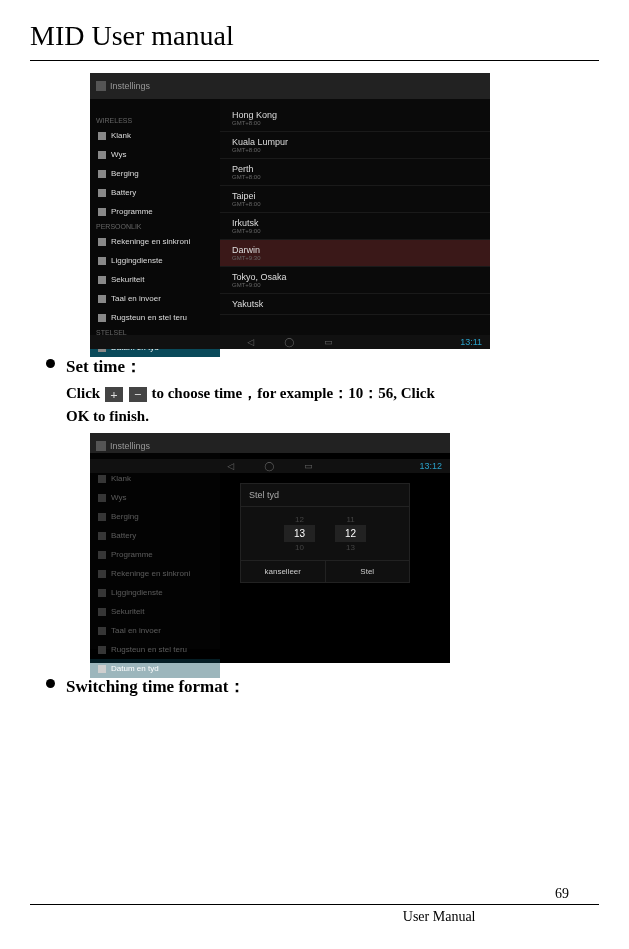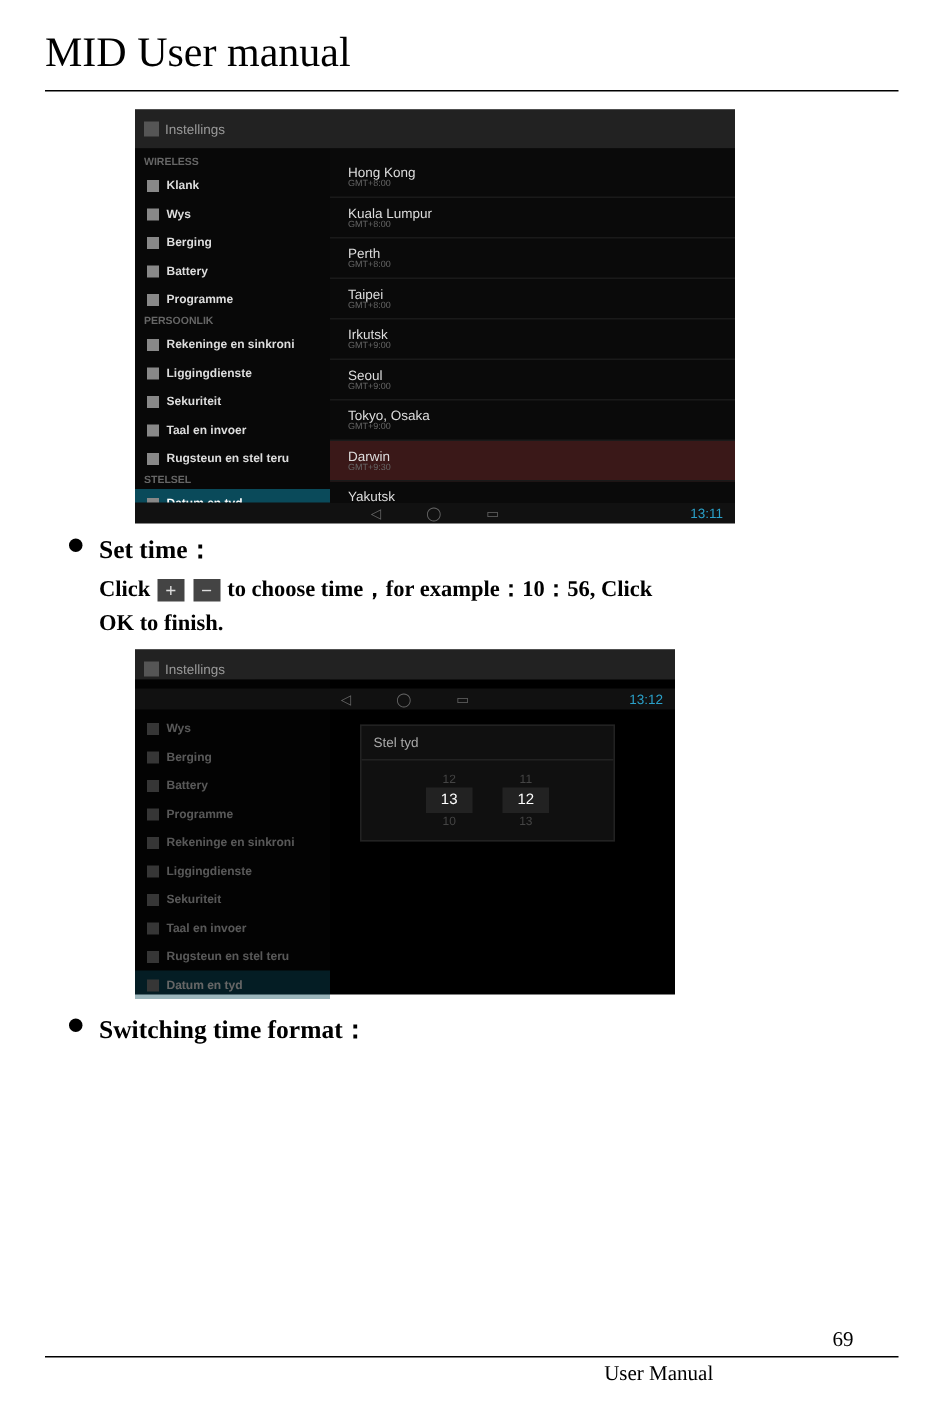--- a/index.html
+++ b/index.html
@@ -42,22 +42,21 @@
       font-size: 9px;
       gap: 4px;
     }
     .ss-header-icon {
       width: 10px; height: 10px; background: #555; display:inline-block;
     }
     .ss-body { display: flex; height: calc(100% - 34px); }
     .ss-left {
       width: 130px;
       background: #080808;
-      padding: 4px 0;
-      font-weight: bold;
+      padding: 16px 0;
     }
     .ss-left-header {
       color: #666; font-size: 7px; padding: 2px 6px;
     }
     .ss-left-item {
       color: #ddd;
       font-size: 8px;
       padding: 5px 8px;
       display: flex;
       align-items: center;
@@ -226,23 +225,22 @@
           <span class="ic"></span>
           <span>Datum en tyd</span>
         </div>
     </div>
     <div class="ss-right" id="tzlist">
         <div class="ss-right-row">Hong Kong<span class="sub">GMT+8:00</span></div>
         <div class="ss-right-row">Kuala Lumpur<span class="sub">GMT+8:00</span></div>
         <div class="ss-right-row">Perth<span class="sub">GMT+8:00</span></div>
         <div class="ss-right-row">Taipei<span class="sub">GMT+8:00</span></div>
         <div class="ss-right-row">Irkutsk<span class="sub">GMT+9:00</span></div>
-        <div class="ss-right-row">Seoul<span class="sub">GMT+9:00</span></div>
+        <div class="ss-right-row sel">Darwin<span class="sub">GMT+9:30</span></div>
         <div class="ss-right-row">Tokyo, Osaka<span class="sub">GMT+9:00</span></div>
-        <div class="ss-right-row sel">Darwin<span class="sub">GMT+9:30</span></div>
         <div class="ss-right-row">Yakutsk</div>
       </div>
   </div>
   <div class="ss-navbar">
     <span class="nb">◁</span>
     <span class="nb">◯</span>
     <span class="nb">▭</span>
     <span class="ss-clock">13:11</span>
   </div>
 </div>
@@ -286,20 +284,24 @@
         <div class="pv">12</div>
         <div class="cv">13</div>
         <div class="pv">10</div>
       </div>
       <div class="picker">
         <div class="pv">11</div>
         <div class="cv">12</div>
         <div class="pv">13</div>
       </div>
     </div>
+    <div class="ss-dialog-btns">
+      <div>kanselleer</div>
+      <div>Stel</div>
+    </div>
   </div>
   <div class="ss-navbar">
     <span class="nb">◁</span>
     <span class="nb">◯</span>
     <span class="nb">▭</span>
     <span class="ss-clock">13:12</span>
   </div>
 </div>
 
 <div class="bullet-block">

